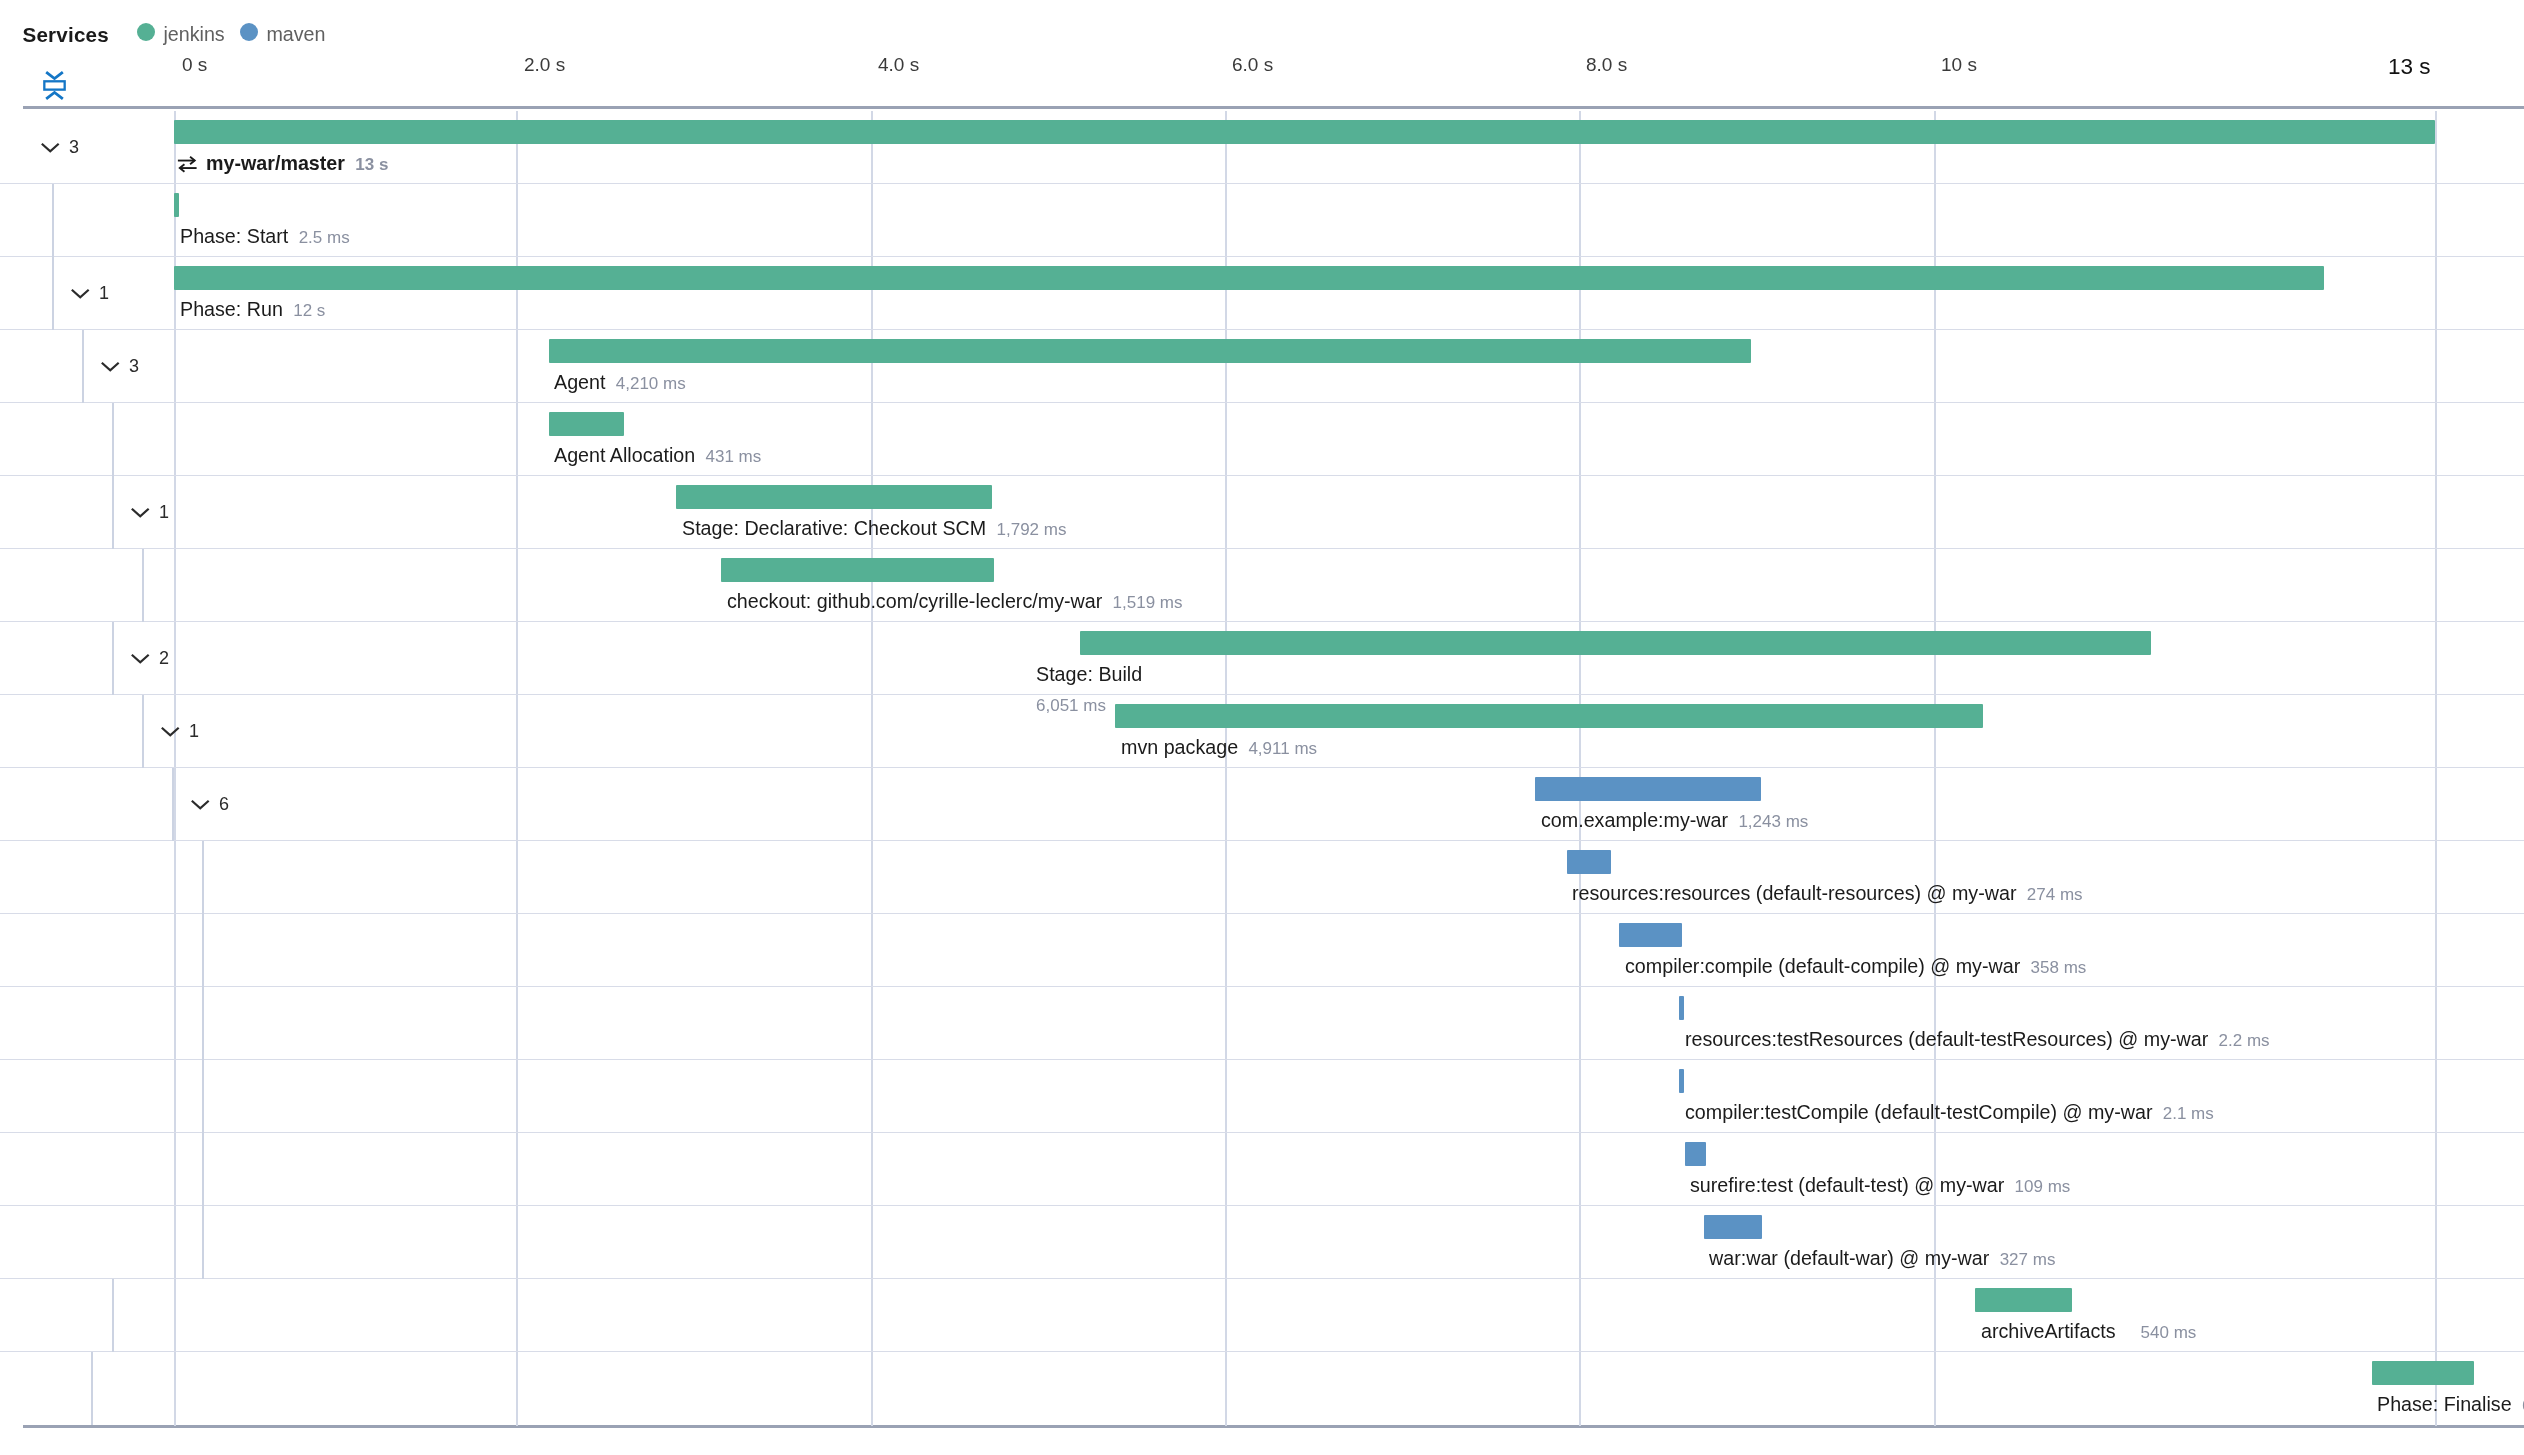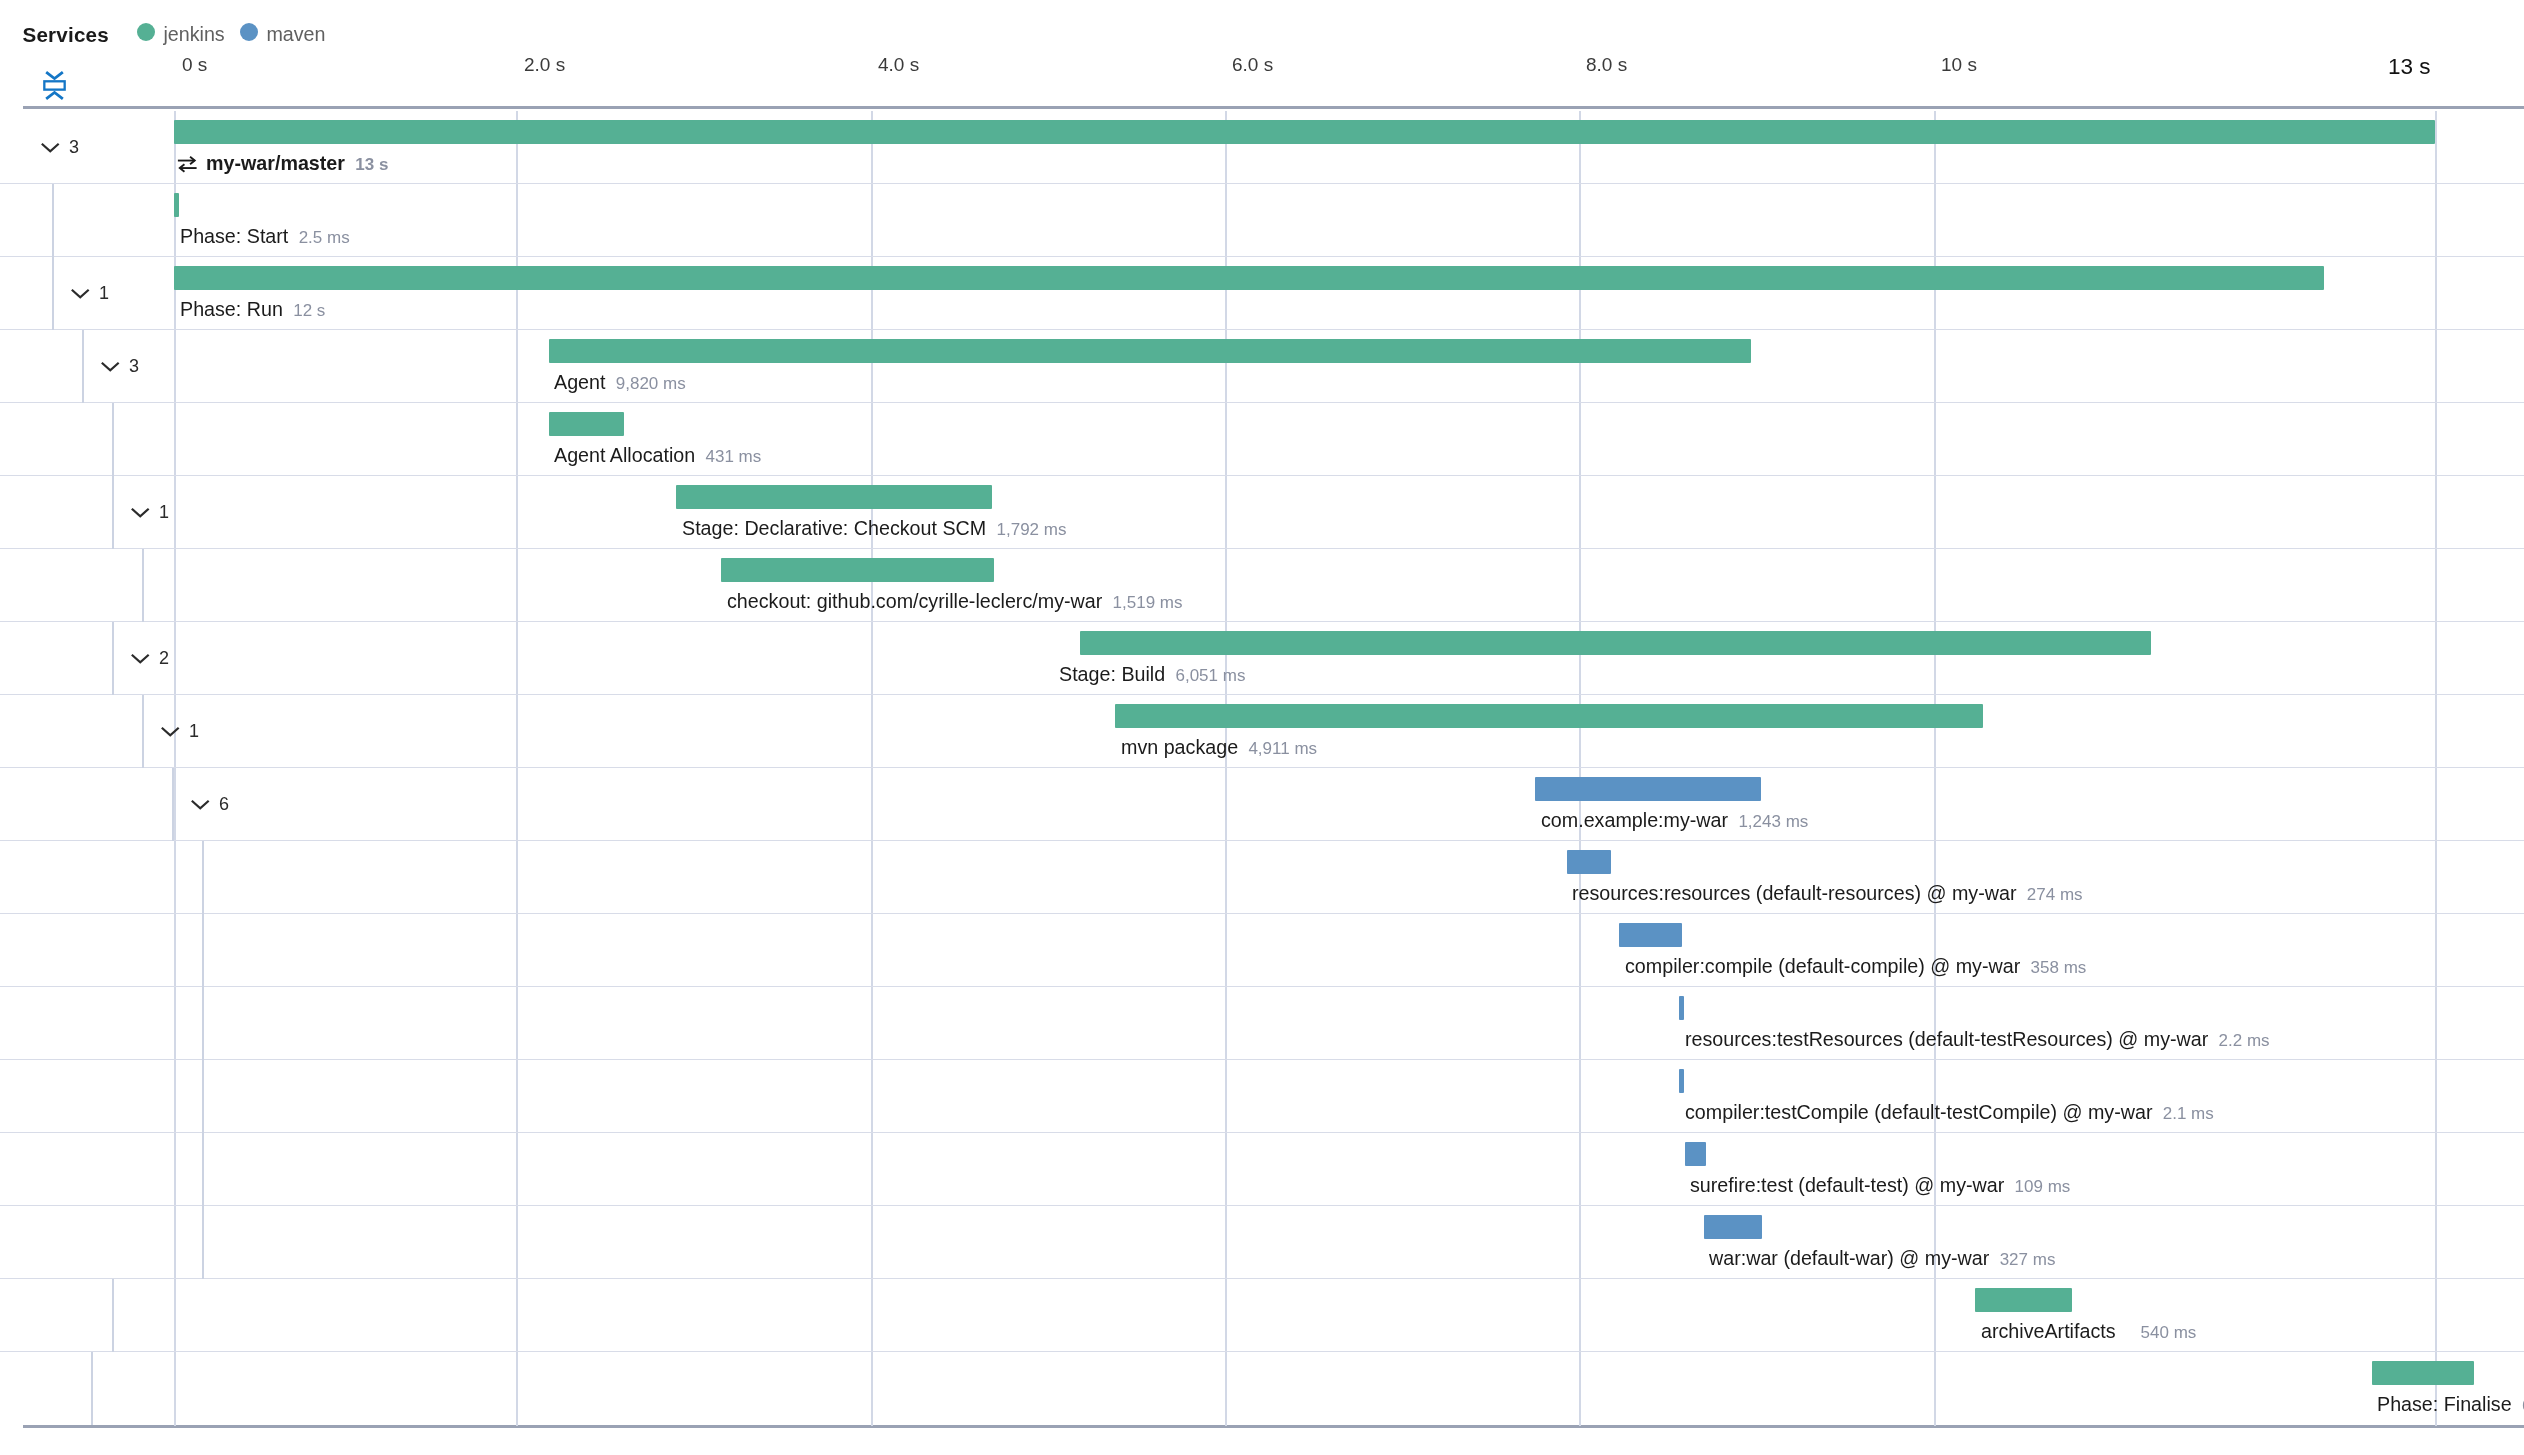--- a/index.html
+++ b/index.html
@@ -169,21 +169,21 @@
       <div class="guide" style="left: 82px;"></div>
       <div class="chev" style="left: 99px;">
         <svg width="22.5" height="15" viewBox="0 0 24 16">
           <polyline points="3,4 12,12 21,4" fill="none" stroke="#2b2b2b" stroke-width="2.4"></polyline>
         </svg>
         <span class="cnt">3</span>
       </div>
       <div class="bar" style="left: 549px; width: 1202px; background: rgb(85, 176, 148);"></div>
       <div class="lbl" style="left: 554px;">
         <span>Agent</span>
-        <span class="dur">9,820 ms</span>
+        <span class="dur">4,210 ms</span>
       </div>
     </div>
     <div class="row">
       <div class="guide" style="left: 112px;"></div>
       <div class="bar" style="left: 549px; width: 75px; background: rgb(85, 176, 148);"></div>
       <div class="lbl" style="left: 554px;">
         <span>Agent Allocation</span>
         <span class="dur">431 ms</span>
       </div>
     </div>
@@ -211,21 +211,21 @@
     </div>
     <div class="row">
       <div class="guide" style="left: 112px;"></div>
       <div class="chev" style="left: 129px;">
         <svg width="22.5" height="15" viewBox="0 0 24 16">
           <polyline points="3,4 12,12 21,4" fill="none" stroke="#2b2b2b" stroke-width="2.4"></polyline>
         </svg>
         <span class="cnt">2</span>
       </div>
       <div class="bar" style="left: 1080px; width: 1071px; background: rgb(85, 176, 148);"></div>
-      <div class="lbl" style="left: 1059px;">
+      <div class="lbl" style="left: 1036px; flex-direction: column;">
         <span>Stage: Build</span>
         <span class="dur">6,051 ms</span>
       </div>
     </div>
     <div class="row">
       <div class="guide" style="left: 142px;"></div>
       <div class="chev" style="left: 159px;">
         <svg width="22.5" height="15" viewBox="0 0 24 16">
           <polyline points="3,4 12,12 21,4" fill="none" stroke="#2b2b2b" stroke-width="2.4"></polyline>
         </svg>

